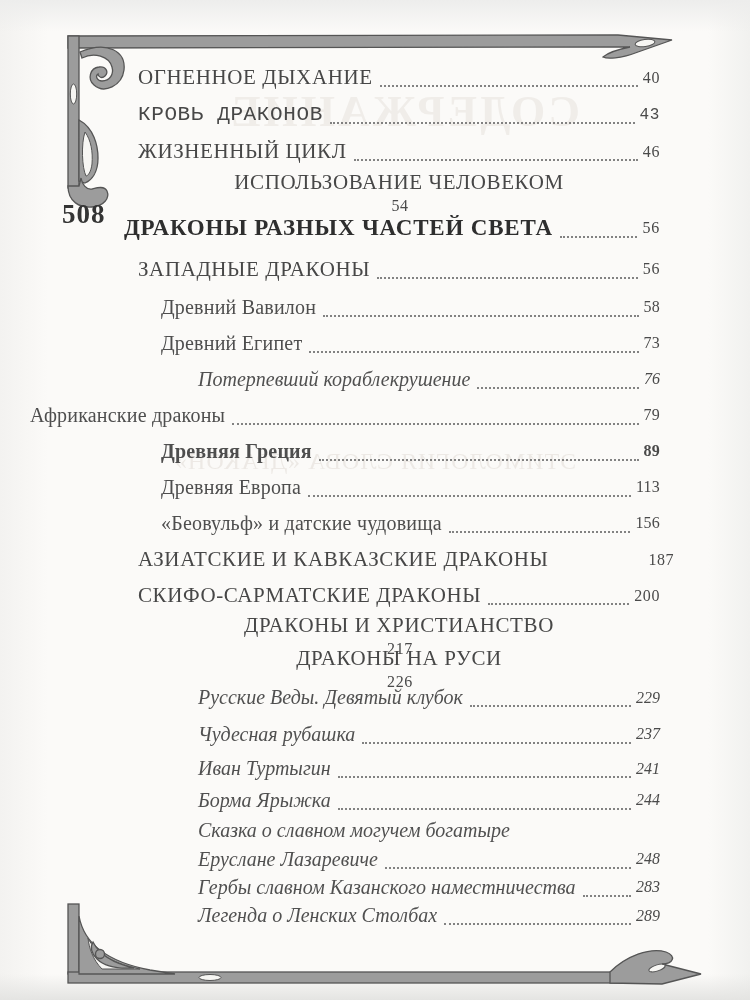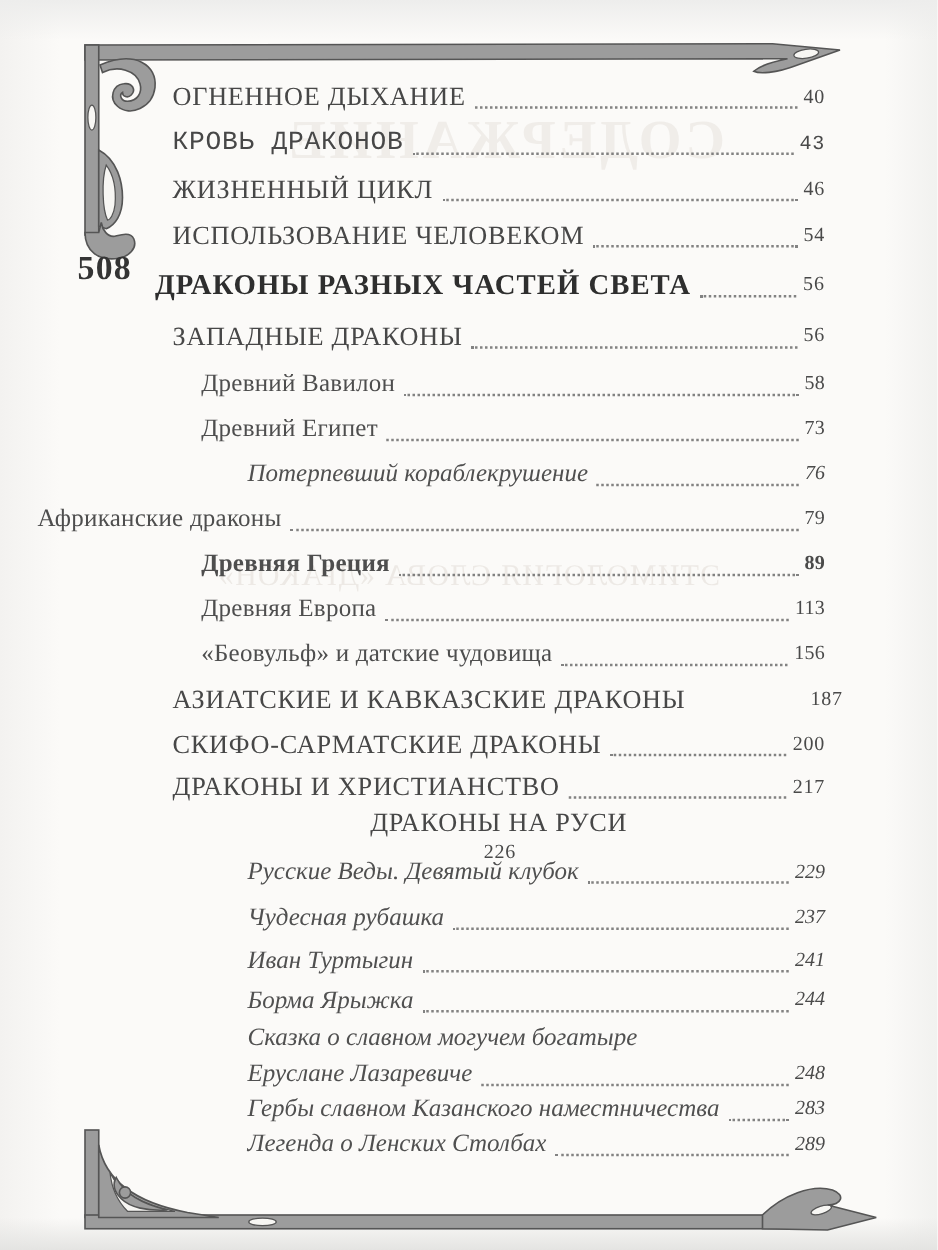--- a/index.html
+++ b/index.html
@@ -82,21 +82,21 @@
       <div class="row section" style="height: 37px; font-family: Liberation Mono, monospace;">
         <span class="lbl">КРОВЬ ДРАКОНОВ</span>
         <span class="dots"></span>
         <span class="num">43</span>
       </div>
       <div class="row section" style="height: 37px;">
         <span class="lbl">ЖИЗНЕННЫЙ ЦИКЛ</span>
         <span class="dots"></span>
         <span class="num">46</span>
       </div>
-      <div class="row section" style="height: 37px;">
+      <div class="row section" style="height: 37px; flex-direction: column;">
         <span class="lbl">ИСПОЛЬЗОВАНИЕ ЧЕЛОВЕКОМ</span>
         <span class="dots"></span>
         <span class="num">54</span>
       </div>
       <div class="row chapter" style="height: 42px;">
         <span class="lbl">ДРАКОНЫ РАЗНЫХ ЧАСТЕЙ СВЕТА</span>
         <span class="dots"></span>
         <span class="num">56</span>
       </div>
       <div class="row section" style="height: 40px;">
@@ -142,21 +142,21 @@
       <div class="row section" style="height: 37px; gap: 44px;">
         <span class="lbl">АЗИАТСКИЕ И КАВКАЗСКИЕ ДРАКОНЫ</span>
         <span class="dots"></span>
         <span class="num">187</span>
       </div>
       <div class="row section" style="height: 35px;">
         <span class="lbl">СКИФО-САРМАТСКИЕ ДРАКОНЫ</span>
         <span class="dots"></span>
         <span class="num">200</span>
       </div>
-      <div class="row section" style="height: 33px;">
+      <div class="row section" style="height: 33px; flex-direction: column;">
         <span class="lbl">ДРАКОНЫ И ХРИСТИАНСТВО</span>
         <span class="dots"></span>
         <span class="num">217</span>
       </div>
       <div class="row section" style="height: 33px; flex-direction: column;">
         <span class="lbl">ДРАКОНЫ НА РУСИ</span>
         <span class="dots"></span>
         <span class="num">226</span>
       </div>
       <div class="row italic" style="height: 37px;">

